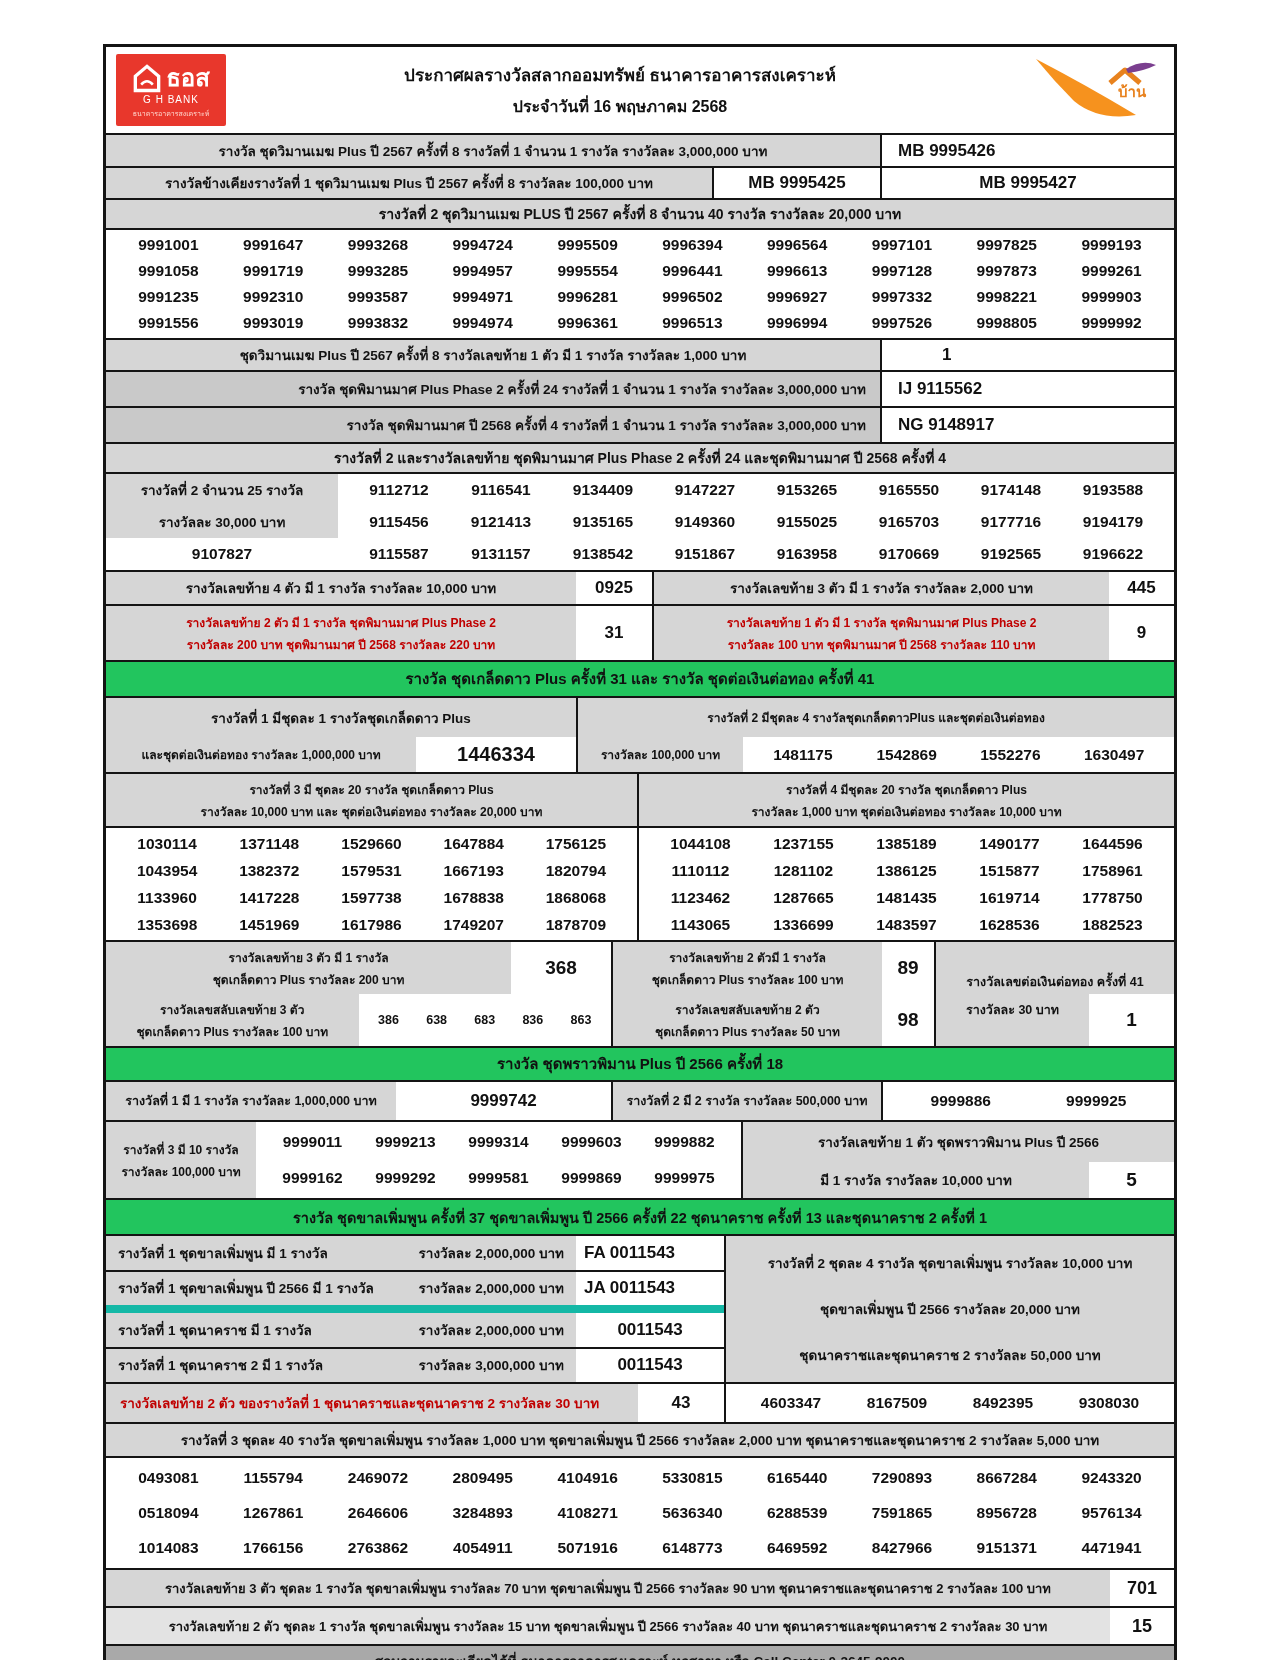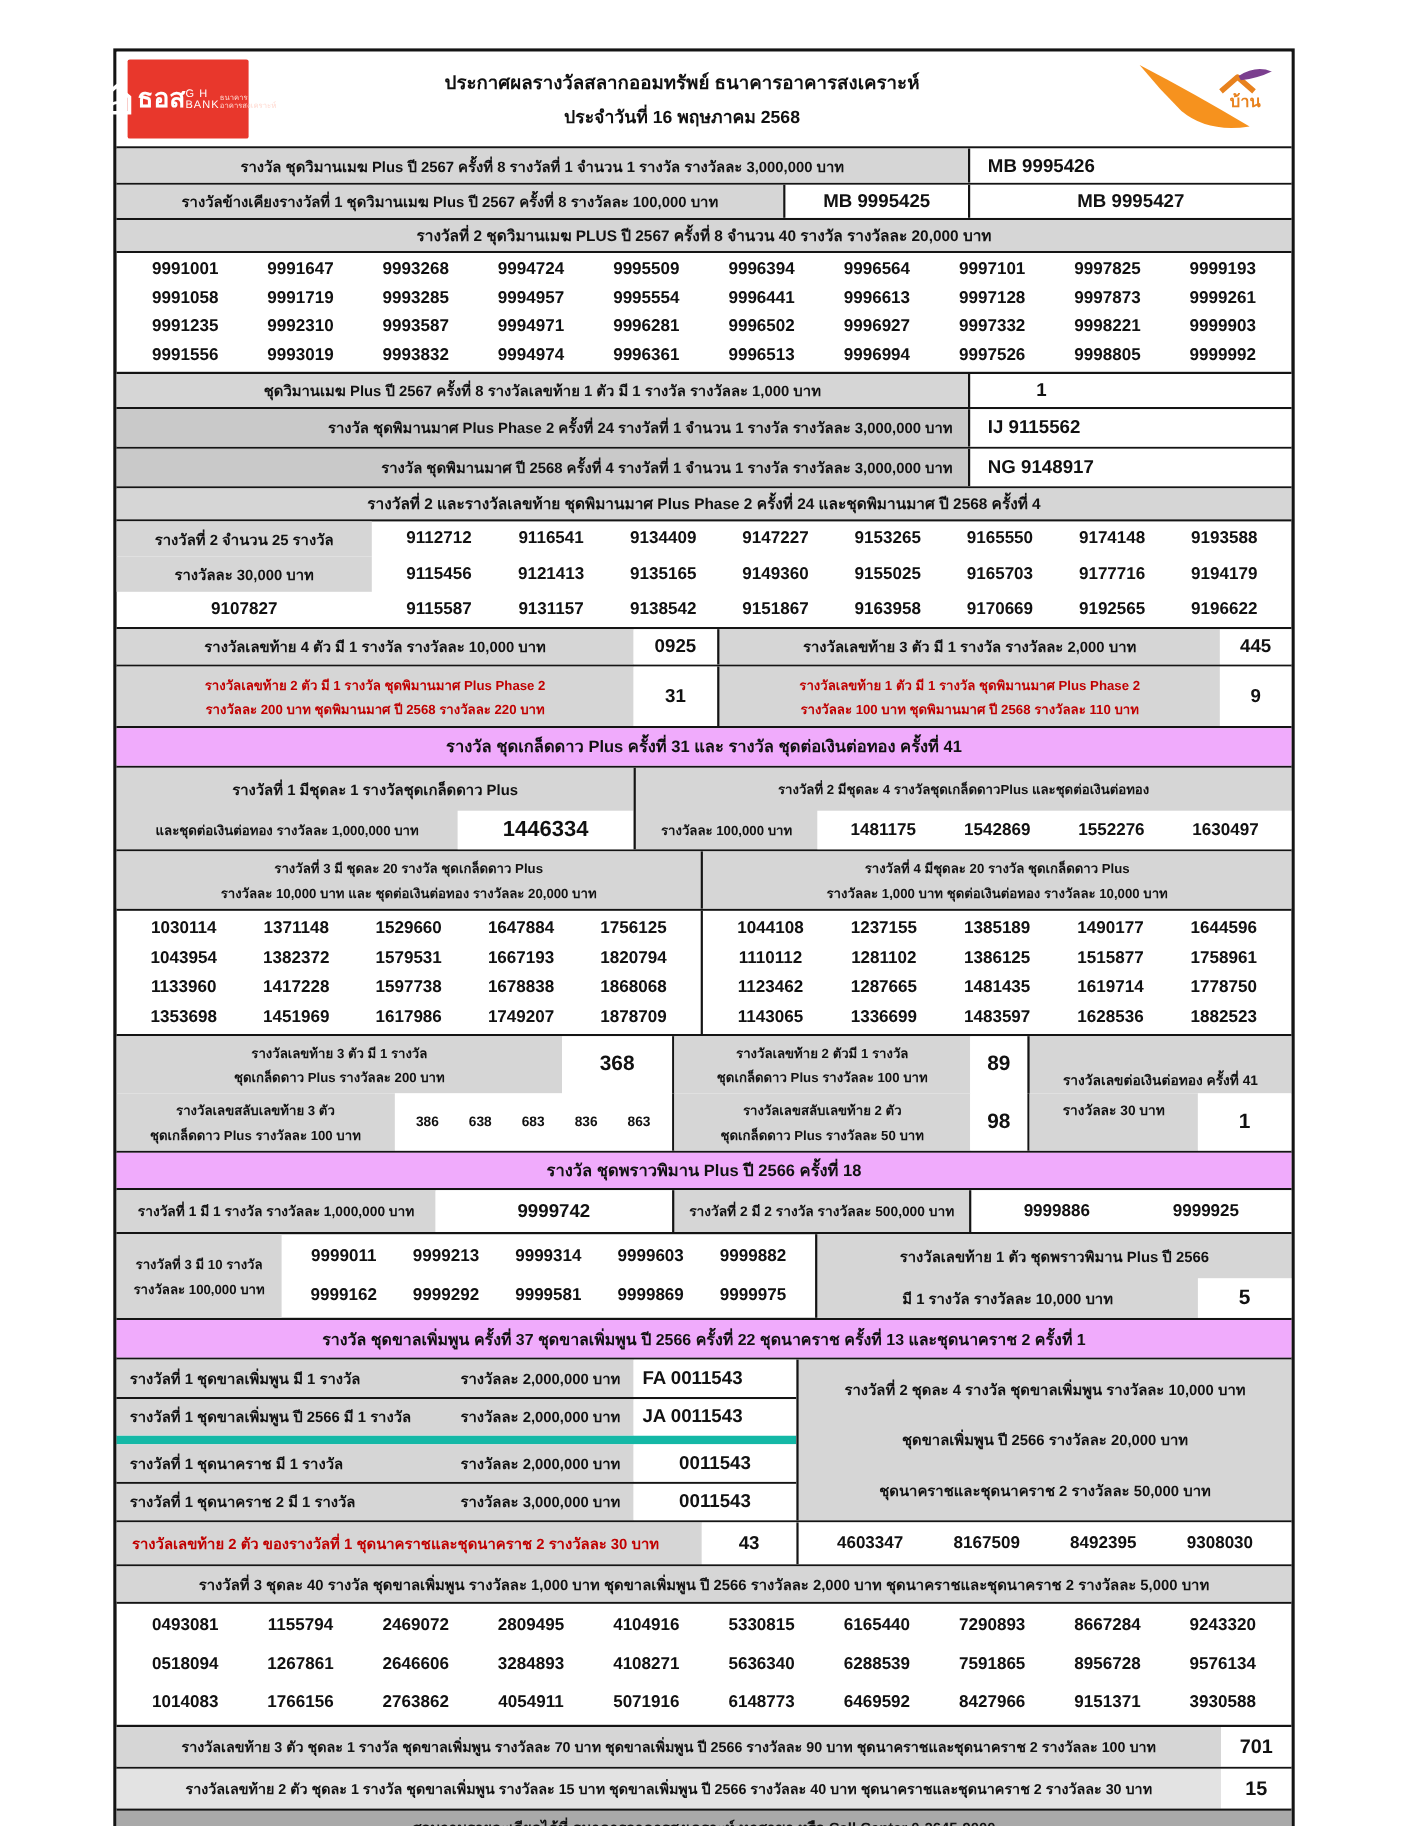--- a/index.html
+++ b/index.html
@@ -5,38 +5,38 @@
   *{box-sizing:border-box;margin:0;padding:0}
   html,body{background:#fff}
   body{width:1280px;height:1660px;position:relative;font-family:"Liberation Sans","DejaVu Sans",sans-serif;color:#111}
   .doc{position:absolute;left:103px;top:44px;width:1074px;border:3px solid #141414;background:#fff}
   .r{display:flex;align-items:stretch;border-top:2px solid #141414}
   .r.first{border-top:none}
   .col{display:flex;flex-direction:column}
   .bl{border-left:2px solid #141414}
   
   .bank-head{height:86px;display:flex;align-items:center;padding:0 10px;background:#fff}
-  .ghb-logo{width:110px;height:72px;background:#e8372c;color:#fff;display:flex;flex-direction:row;align-items:center;justify-content:center;line-height:1;border-radius:2px}
+  .ghb-logo{width:110px;height:72px;background:#e8372c;color:#fff;display:flex;flex-direction:column;align-items:center;justify-content:center;line-height:1;border-radius:2px}
   .ghb-top{display:flex;align-items:center;gap:4px}
   .ghb-house{width:30px;height:30px}
   .ghb-thai{font-size:24px;font-weight:bold}
   .ghb-eng{font-size:10px;font-weight:normal;letter-spacing:1px;margin-top:2px}
   .ghb-sub{font-size:7px;margin-top:5px;color:#ffd9d0}
   .head-titles{flex:1;text-align:center}
   .t1{font-size:17px;font-weight:bold}
   .t2{font-size:16px;font-weight:bold;margin-top:6px}
   .baan-logo{width:150px;height:75px}
   
   .lbl{background:#d6d6d6;display:flex;align-items:center;justify-content:center;font-weight:bold;font-size:13.5px;text-align:center;padding:2px 6px}
   .lbl2{background:#c9c9c9}
   .lite{background:#e3e3e3}
   .val{background:#fff;display:flex;align-items:center;font-weight:bold;font-size:17px;padding-left:16px}
   .valc{background:#fff;display:flex;align-items:center;justify-content:center;font-weight:bold;font-size:17px}
   .hdr{background:#d6d6d6;display:flex;align-items:center;justify-content:center;font-weight:bold;font-size:14px;width:100%}
-  .hdrd{background:#f0abfc}
+  .hdrd{background:#22c55e}
   .red{color:#c00000}
   .num-grid{flex:1;display:flex;flex-direction:column;justify-content:space-around;padding:2px 10px}
   .num-row{display:flex;align-items:center;flex:1}
   .num{flex:1;text-align:center;font-weight:bold;font-size:15.5px}
   .num-sm{flex:1;text-align:center;font-weight:bold;font-size:12.5px}
   .stack{display:flex;flex-direction:column;justify-content:center;gap:3px}
   .cell-label-sm{font-weight:bold;font-size:12px;text-align:center}
   .footer{background:#a9a9a9;display:flex;align-items:center;justify-content:center;font-weight:bold;font-size:13.5px}
 </style>
 </head>
@@ -474,21 +474,21 @@
         <div class="num-row">
           <span class="num">1014083</span>
           <span class="num">1766156</span>
           <span class="num">2763862</span>
           <span class="num">4054911</span>
           <span class="num">5071916</span>
           <span class="num">6148773</span>
           <span class="num">6469592</span>
           <span class="num">8427966</span>
           <span class="num">9151371</span>
-          <span class="num">3930588</span>
+          <span class="num">4471941</span>
         </div>
       </div>
   </div>
   <div class="r" style="height:38px">
     <div class="lbl" style="flex:1;font-size:13px">รางวัลเลขท้าย 3 ตัว ชุดละ 1 รางวัล ชุดขาลเพิ่มพูน รางวัลละ 70 บาท ชุดขาลเพิ่มพูน ปี 2566 รางวัลละ 90 บาท ชุดนาคราชและชุดนาคราช 2 รางวัลละ 100 บาท</div>
     <div class="valc" style="width:64px;font-size:18px">701</div>
   </div>
   <div class="r" style="height:38px">
     <div class="lbl lite" style="flex:1;font-size:13px">รางวัลเลขท้าย 2 ตัว ชุดละ 1 รางวัล ชุดขาลเพิ่มพูน รางวัลละ 15 บาท ชุดขาลเพิ่มพูน ปี 2566 รางวัลละ 40 บาท ชุดนาคราชและชุดนาคราช 2 รางวัลละ  30 บาท</div>
     <div class="valc" style="width:64px;font-size:18px">15</div>

